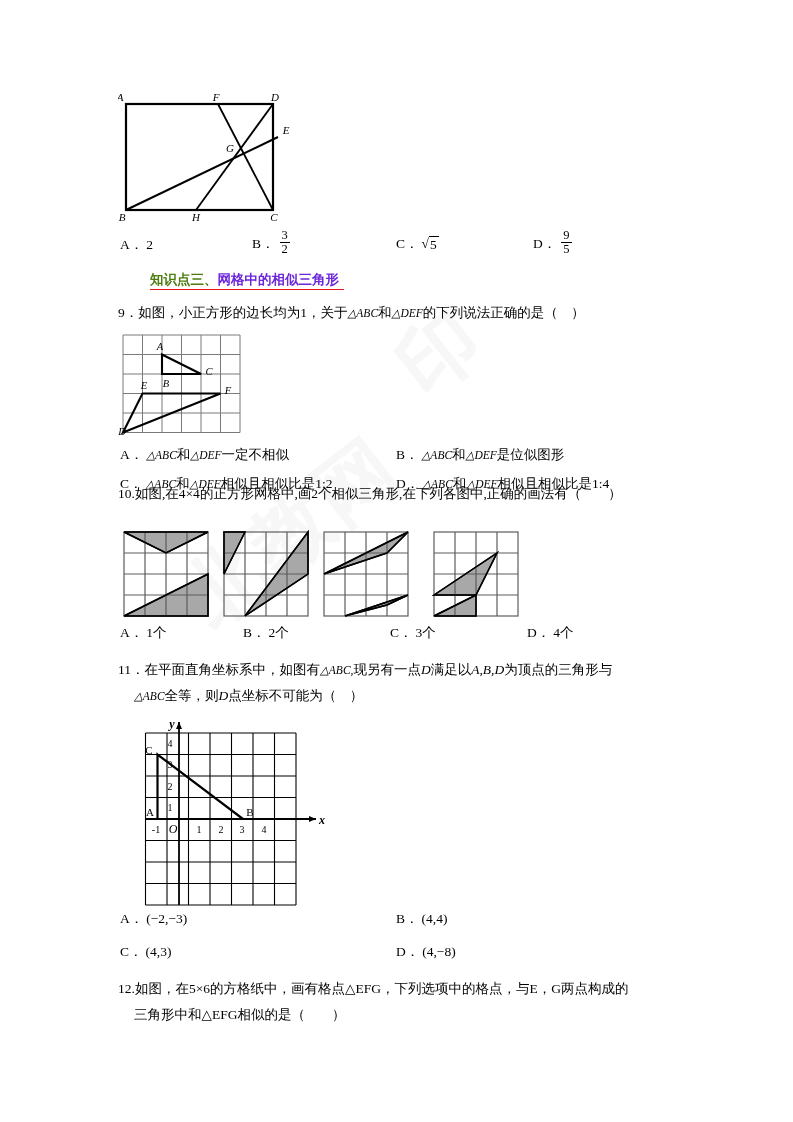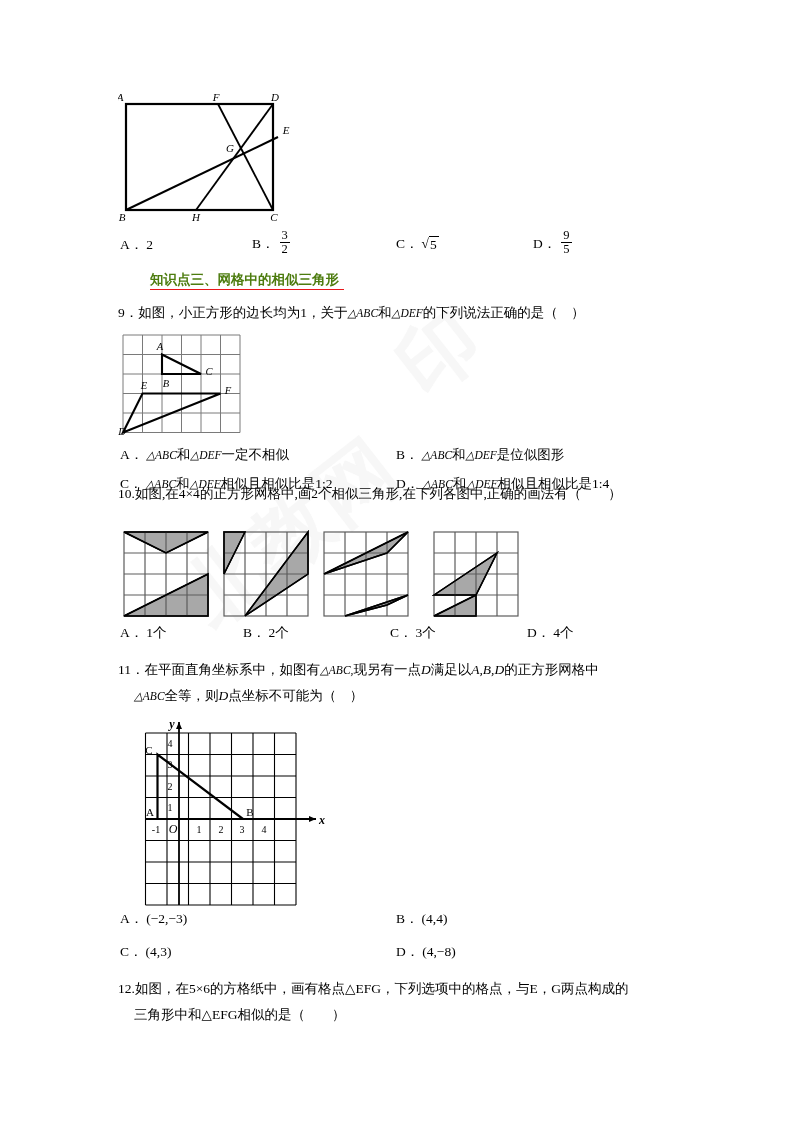--- a/index.html
+++ b/index.html
@@ -89,21 +89,21 @@
 
   
   .heading {
     position: absolute;
     font-weight: bold;
     font-size: 13.5px;
     font-family: "Liberation Serif", "DejaVu Serif", serif;
     white-space: nowrap;
   }
   .heading .p1 { color: #4d7c0f; }
-  .heading .p2 { color: #4d7c0f; }
+  .heading .p2 { color: #6d28d9; }
   .heading-underline {
     position: absolute;
     height: 1px;
     background: #e8171b;
   }
 
   svg { display: block; }
   .fig { position: absolute; z-index: 3; }
 </style>
 </head>
@@ -339,21 +339,21 @@
   <div class="opt" style="left:390px; top:624px;">
     <span class="lbl">C．</span>
     <span>3个</span>
   </div>
   <div class="opt" style="left:527px; top:624px;">
     <span class="lbl">D．</span>
     <span>4个</span>
   </div>
 
   <div class="line" style="left:118px; top:660px;">
-    <span>11．</span><span>在平面直角坐标系中，如图有</span><span class="it sm">△ABC,</span><span>现另有一点</span><span class="it">D</span><span>满足以</span><span class="it">A,B,D</span><span>的正方形网格中</span>
+    <span>11．</span><span>在平面直角坐标系中，如图有</span><span class="it sm">△ABC,</span><span>现另有一点</span><span class="it">D</span><span>满足以</span><span class="it">A,B,D</span><span>为顶点的三角形与</span>
   </div>
   <div class="line" style="left:134px; top:686px;">
     <span class="it sm">△ABC</span><span>全等，则</span><span class="it">D</span><span>点坐标不可能为（　）</span>
   </div>
 
   <div class="fig" style="left:124px; top:716px;">
     <svg width="210" height="190" viewBox="0 0 210 190">
 
       <g stroke="#000" stroke-width="1.1" fill="none">
 

